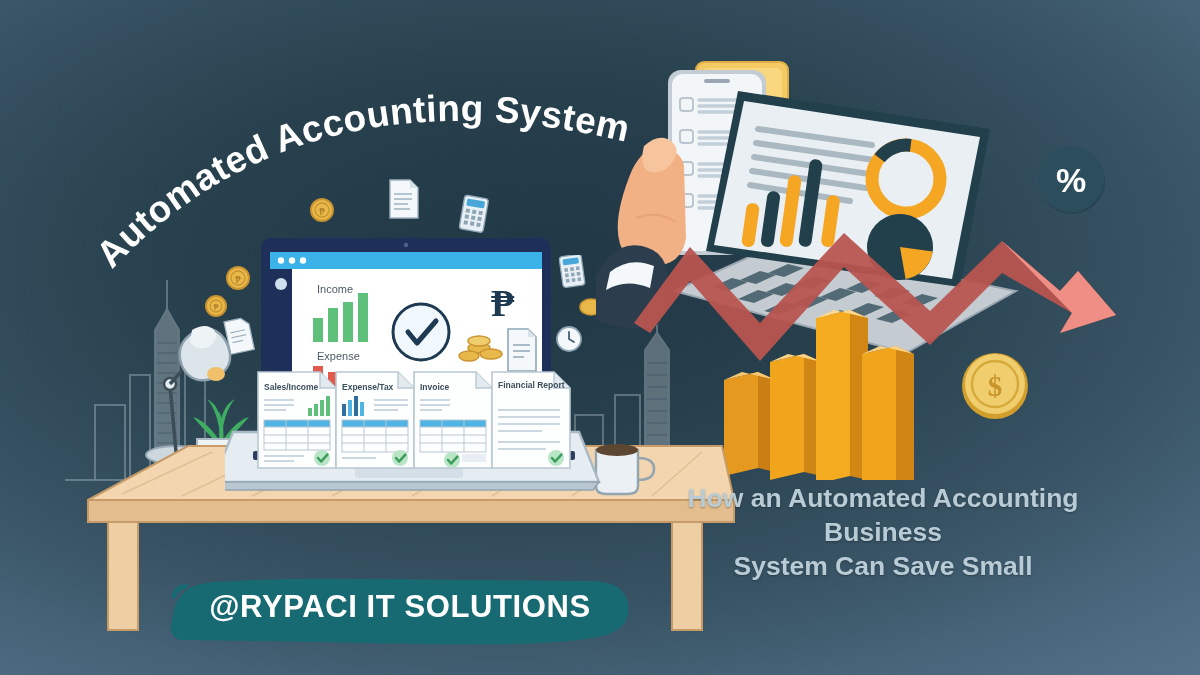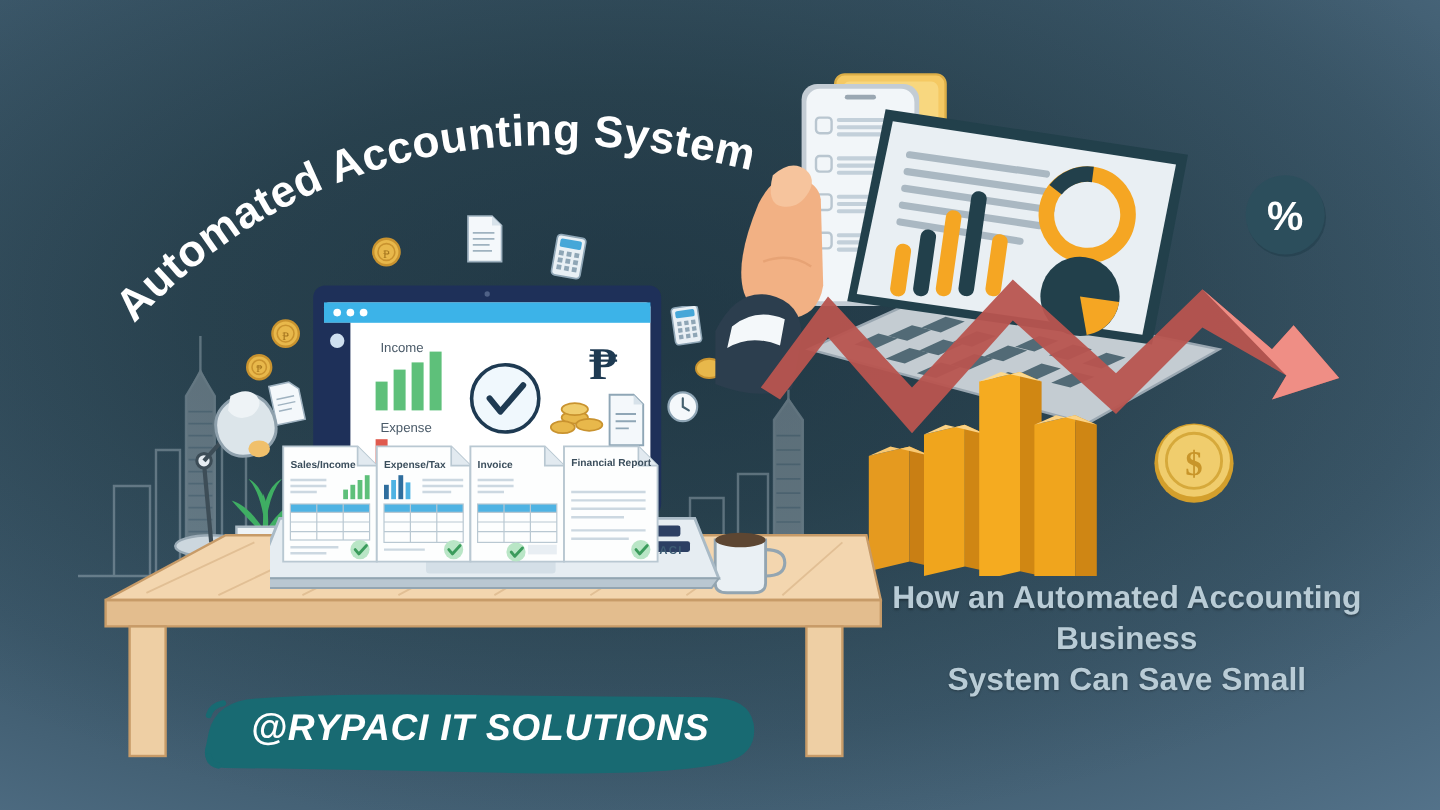--- a/index.html
+++ b/index.html
@@ -15,27 +15,27 @@
 
   
   #curved-title{position:absolute;left:90px;top:78px;width:560px;height:220px;}
   #curved-title text{
     font-family:"Liberation Sans", sans-serif;font-weight:bold;font-size:37px;
     fill:#ffffff;letter-spacing:.4px;
   }
 
   
   #subtitle{
-    position:absolute;left:714px;top:482px;width:450px;text-align:center;
+    position:absolute;left:658px;top:482px;width:450px;text-align:center;
     color:#b9ccd6;font-size:26.5px;font-weight:bold;line-height:1.28;
     text-shadow:0 1px 2px rgba(0,0,0,.30);
   }
 
   
-  #banner{position:absolute;left:160px;top:568px;width:480px;height:78px;font-style:italic;}
+  #banner{position:absolute;left:160px;top:568px;width:480px;height:78px;}
   #banner-text{
     position:absolute;left:0;top:0;width:480px;height:78px;
     display:flex;align-items:center;justify-content:center;
     color:#fff;font-size:31px;font-weight:bold;letter-spacing:.6px;
   }
 
   
   #skyline{position:absolute;left:55px;top:255px;width:640px;height:230px;opacity:.30;}
 
   
@@ -437,21 +437,21 @@
       <path d="M-12 246 L374 246 L368 254 L-4 254 Z" fill="#b9c7d1" stroke="#93a5b1" stroke-width="1.6"></path>
     </g>
 
     <g transform="translate(286,225)">
       <rect x="0" y="-9" width="12" height="13" rx="2" fill="#5d9ec9"></rect>
       <text x="3" y="1" font-size="10" font-weight="bold" fill="#ffffff" font-family="Liberation Sans, sans-serif">R</text>
       <text x="17" y="1" font-size="9.5" font-weight="bold" fill="#3d5c74" letter-spacing="1" font-family="Liberation Sans, sans-serif">RYPACI</text>
     </g>
   </svg>
 
-  <div class="layer" style="left:234px;top:364px;width:320px;height:110px;">
+  <div class="layer" style="left:256px;top:364px;width:320px;height:110px;">
 
     <svg style="position:absolute;left:0;top:6px;width:82px;height:100px;" viewBox="0 0 82 100">
       <path d="M2 2 h62 l16 16 v80 h-78 z" fill="#fdfefe" stroke="#b9c8d2" stroke-width="1.6"></path>
       <path d="M64 2 v16 h16" fill="#e2eaf0" stroke="#b9c8d2" stroke-width="1.4"></path>
       <text x="8" y="20" font-size="8.5" font-weight="bold" fill="#3b4e5c" font-family="Liberation Sans, sans-serif">Sales/Income</text>
       <g stroke="#ccd8e1" stroke-width="2">
           <path d="M8 30 h30 M8 35 h30 M8 40 h22"></path>
         </g>
       <g fill="#5ec07a">
         <rect x="52" y="38" width="4" height="8"></rect>

